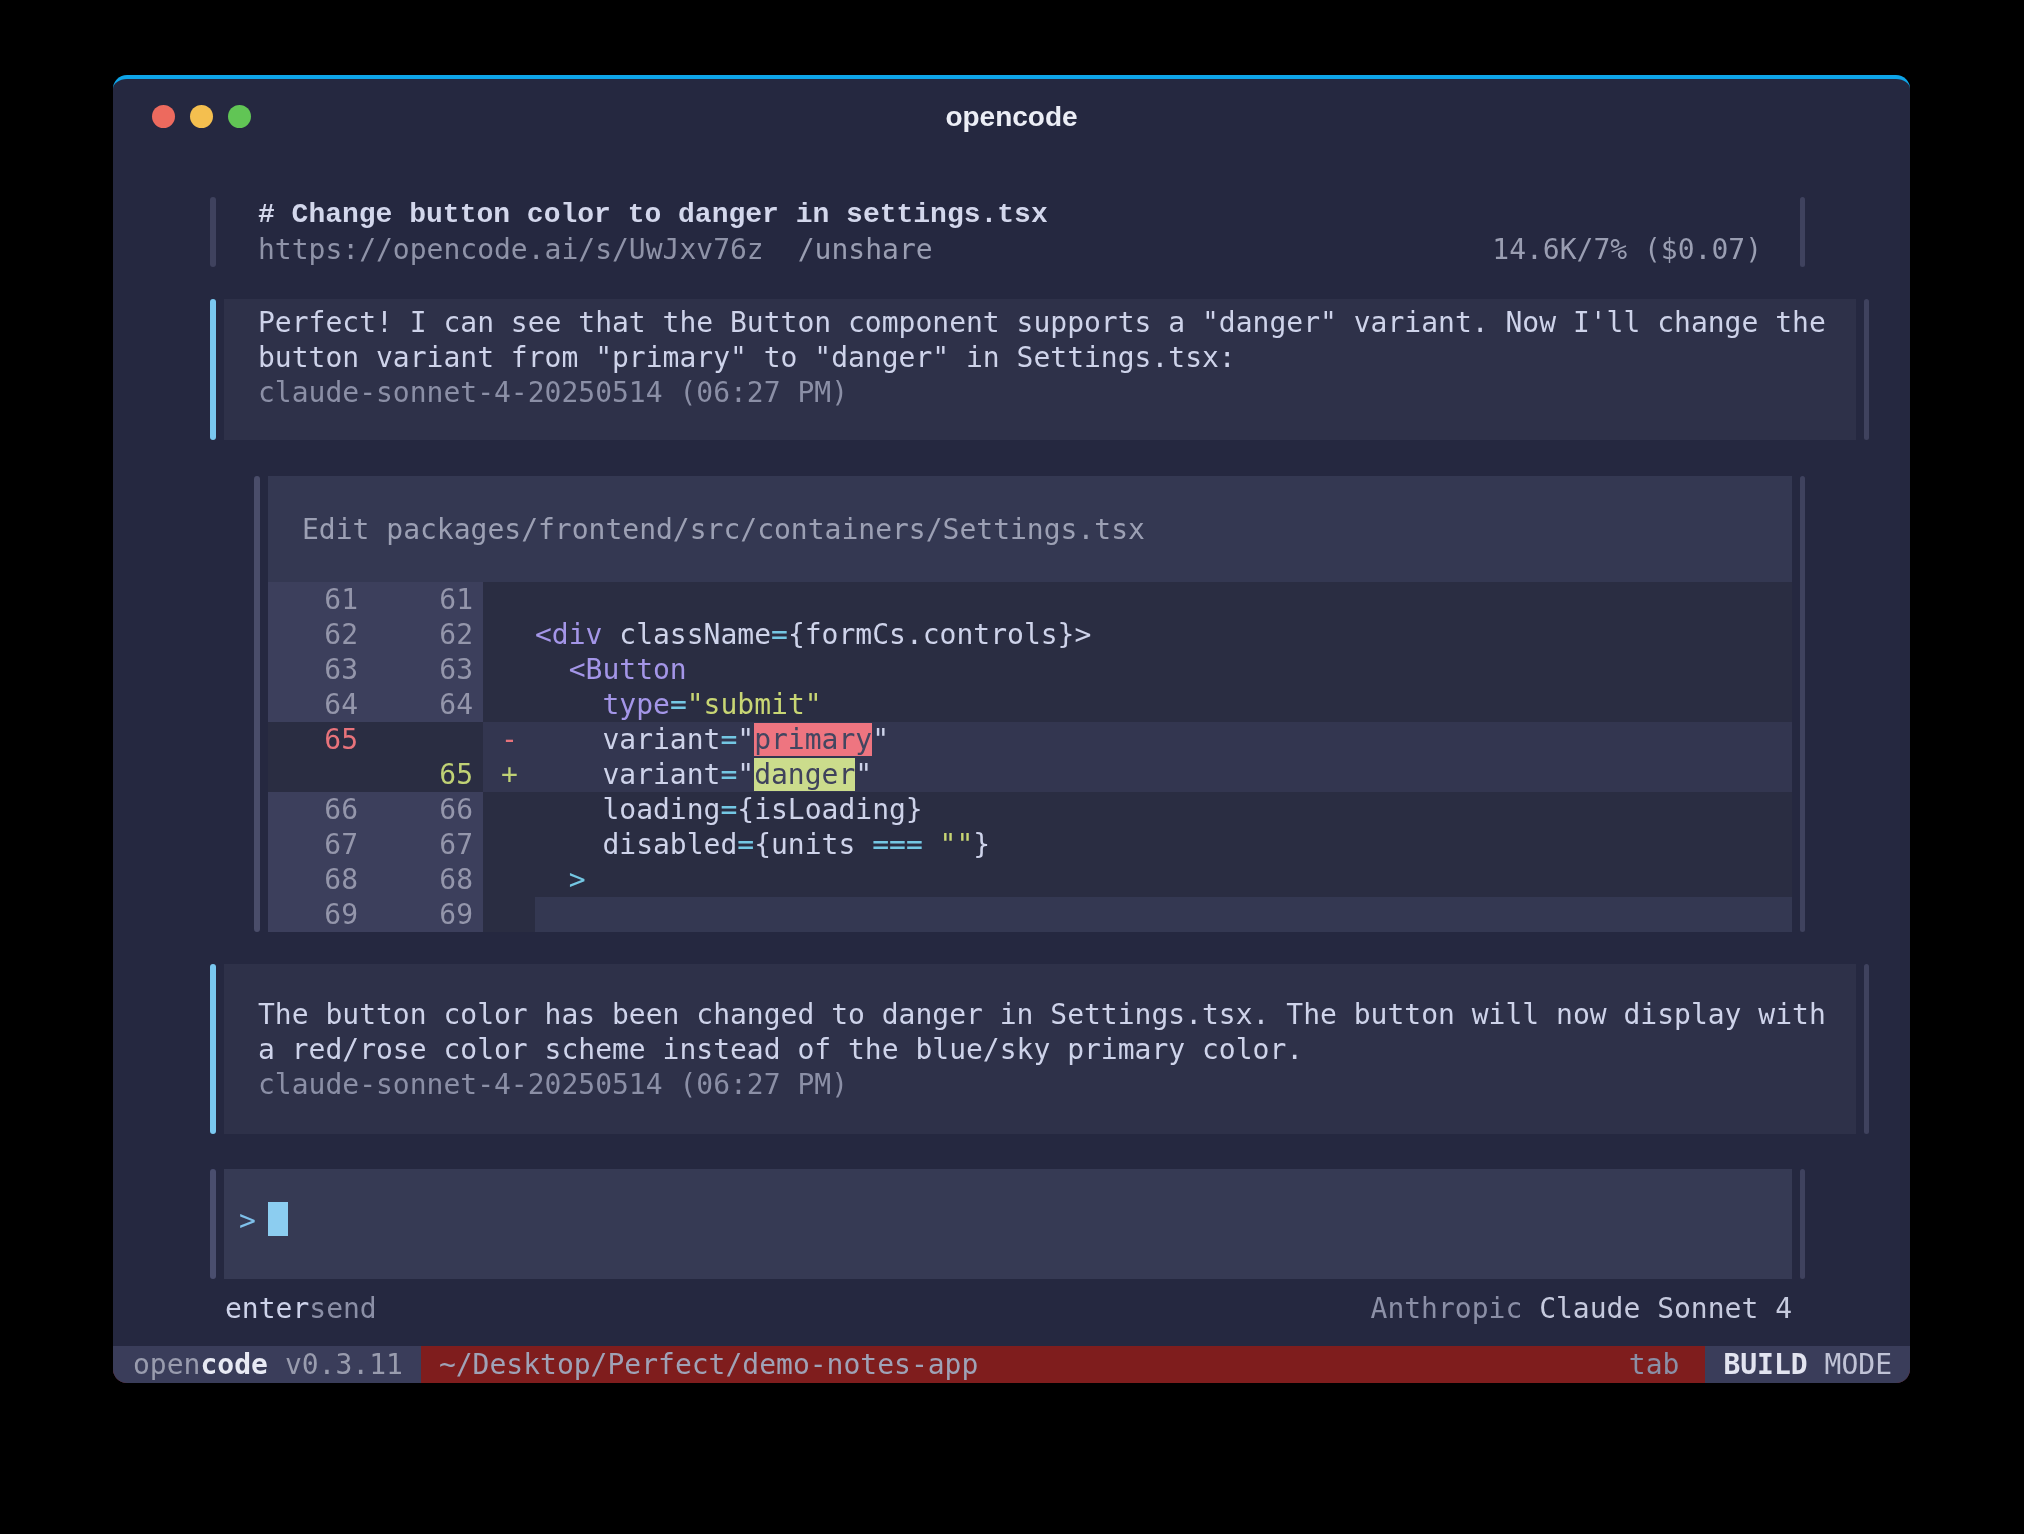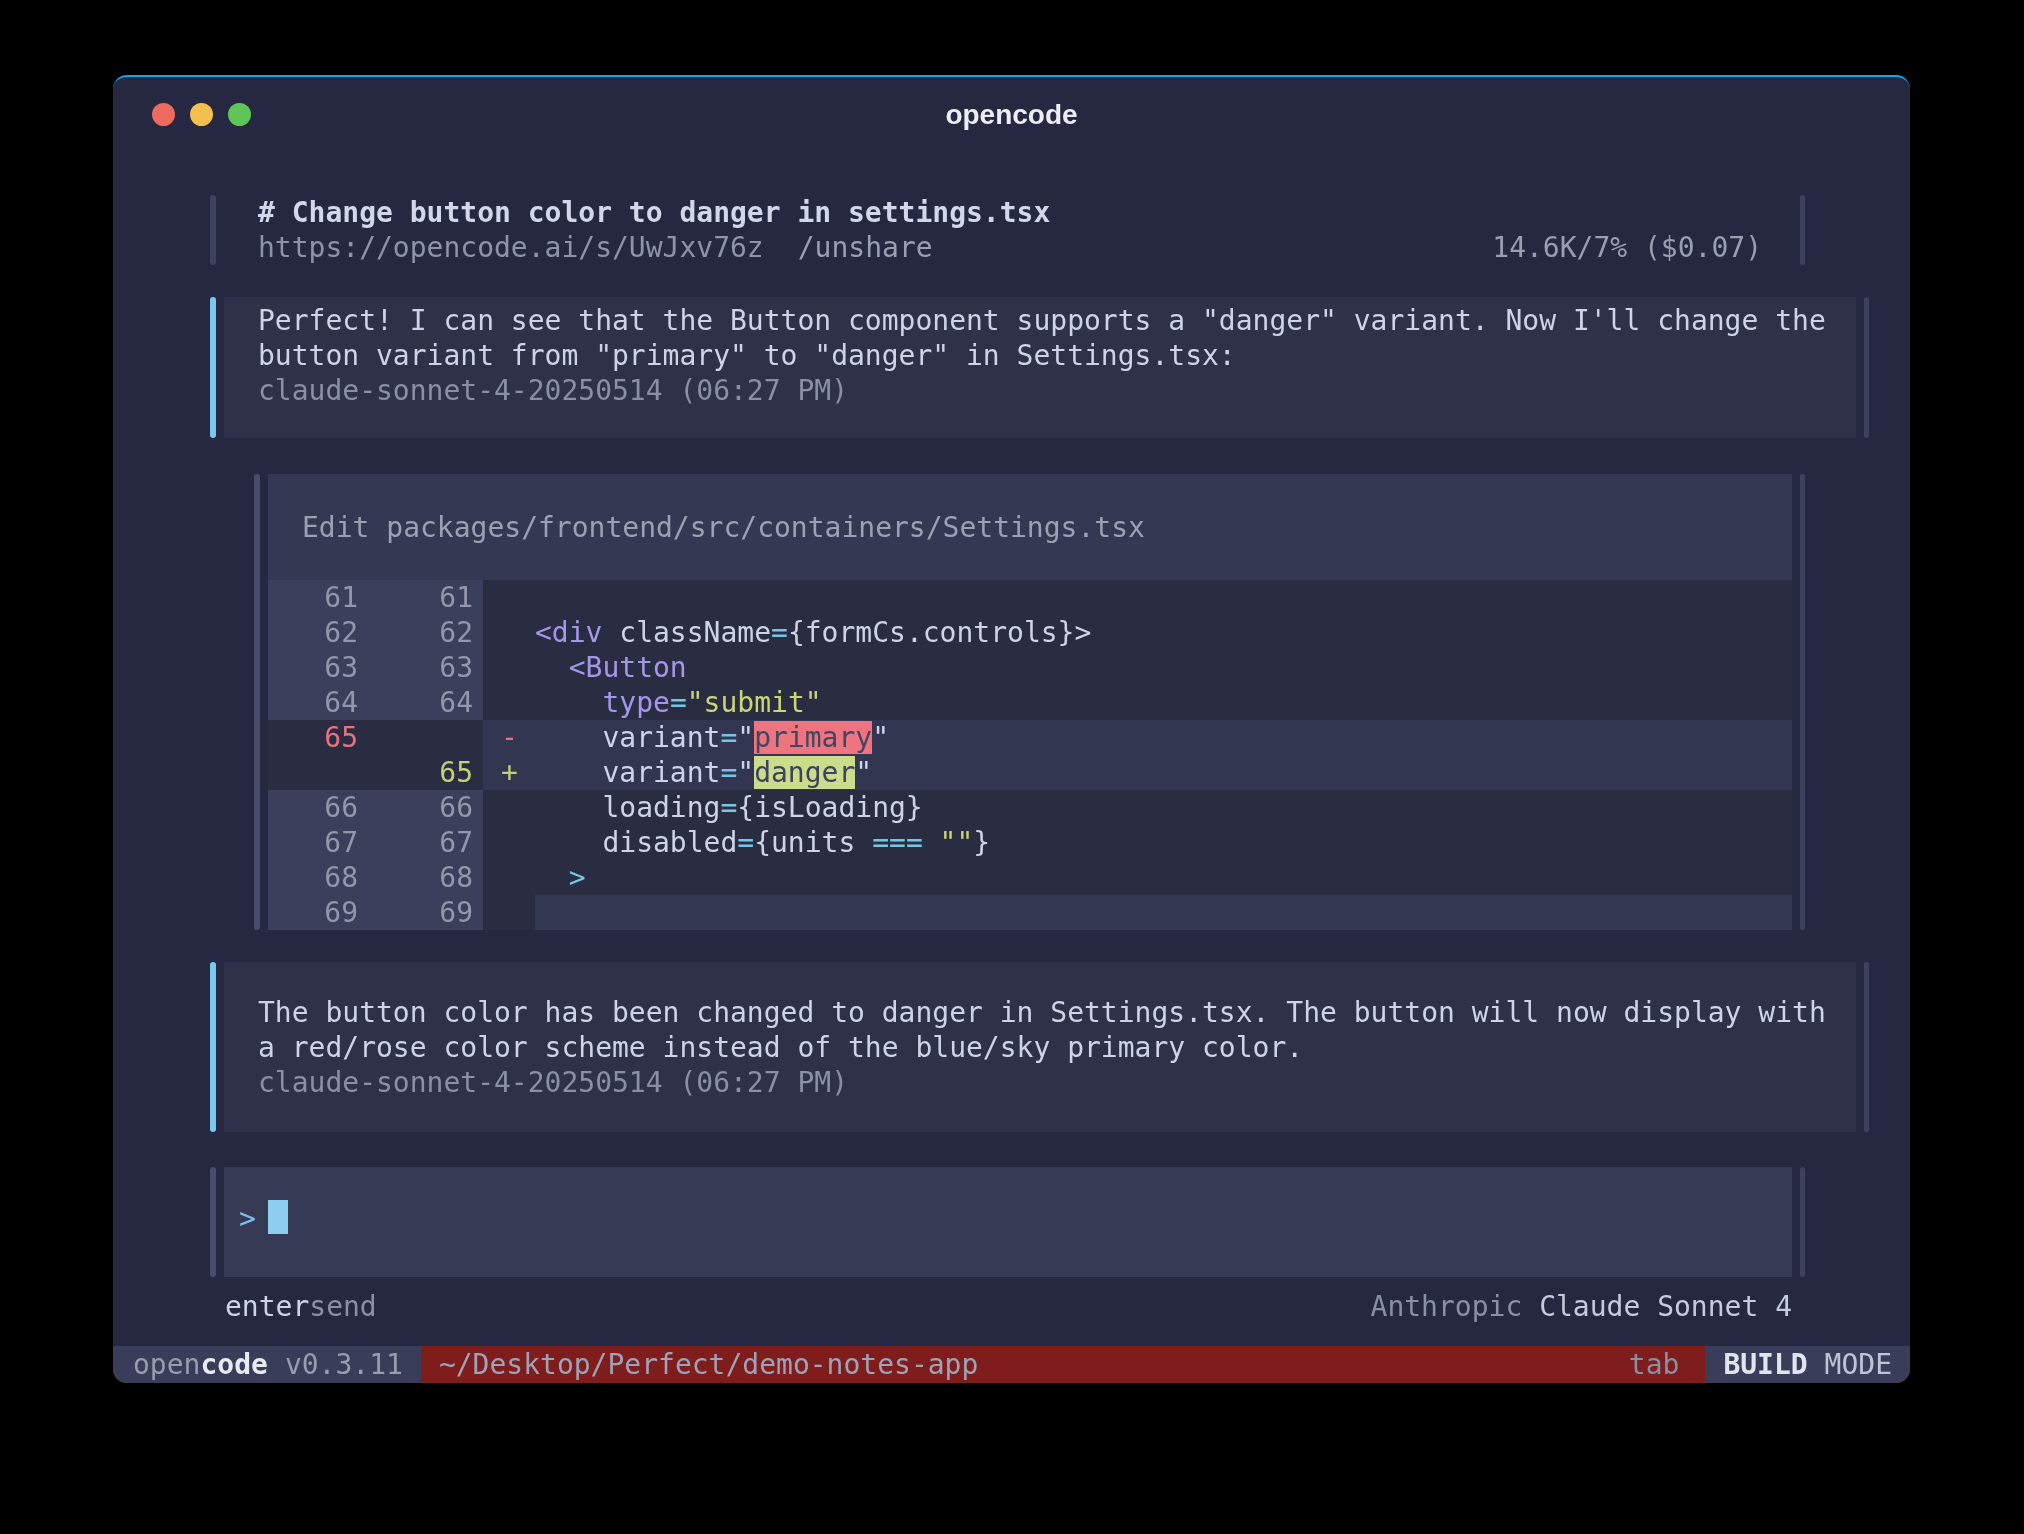--- a/index.html
+++ b/index.html
@@ -2,21 +2,21 @@
 <html><head>
 <meta charset="utf-8">
 <style>
   * { margin:0; padding:0; box-sizing:border-box; }
   html,body { width:2024px; height:1534px; background:#000; overflow:hidden; }
   body { font-family:"DejaVu Sans Mono", monospace; font-size:28px; line-height:35px; color:#ced3ea; }
 
   .window {
     position:absolute; left:113px; top:75px; width:1797px; height:1308px;
     background:#252840; border-radius:14px; overflow:hidden;
-    border-top:2px solid #0ea5e9;
+    border-top:4px solid #0ea5e9;
   }
 
   
   .titlebar { position:relative; height:75px; }
   .lights { position:absolute; left:39px; top:26px; display:flex; gap:15px; }
   .light { width:23px; height:23px; border-radius:50%; }
   .light-red { background:#ed6a5e; }
   .light-yellow { background:#f4bf4f; }
   .light-green { background:#61c555; }
   .win-title {
@@ -29,21 +29,21 @@
 
   .block { display:flex; align-items:stretch; }
   .bar-left  { width:6px; border-radius:3px; flex:0 0 6px; }
   .bar-right { width:5px; border-radius:3px; flex:0 0 5px; margin-left:8px; background:#3f425e; }
   .block-body { flex:1; margin-left:8px; }
 
   
   .session-header { margin-top:43px; }
   .session-header .bar-left { background:#3f425e; }
   .session-header .block-body { padding:0 30px 0 34px; }
-  .session-title { font-weight:bold; color:#d3d7ec; white-space:pre; }
+  .session-title { font-weight:bold; color:#d3d7ec; white-space:pre;font-family:Liberation Mono, monospace; }
   .session-sub { display:flex; color:#8f93a8; }
   .session-usage { margin-left:auto; color:#9a9eb2; }
   .share-url { color:#8f93a8; text-decoration:none; }
   .share-cmd { color:#9a9eb2; margin-left:34px; }
 
   
   .message { margin-top:32px; }
   .message .bar-left { background:#7ac8f0; }
   .message .block-body { background:#2e3149; padding:6px 30px 30px 34px; }
   .message.msg-2 .block-body { padding-top:33px; padding-bottom:32px; }

